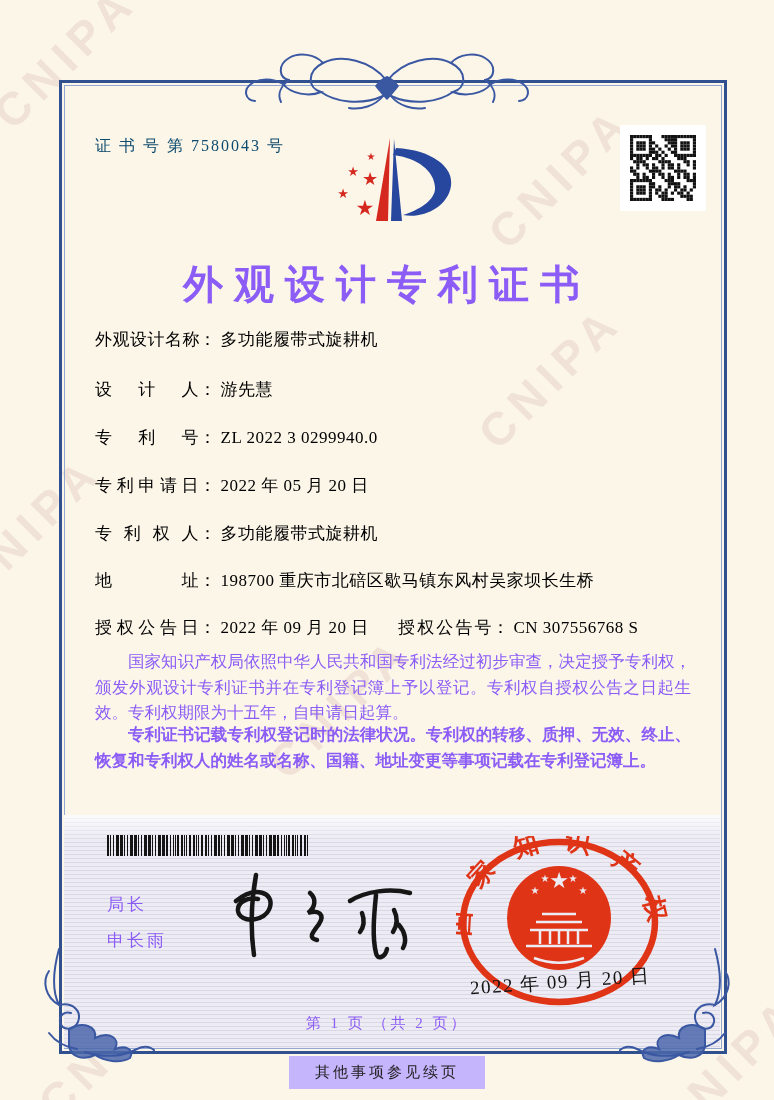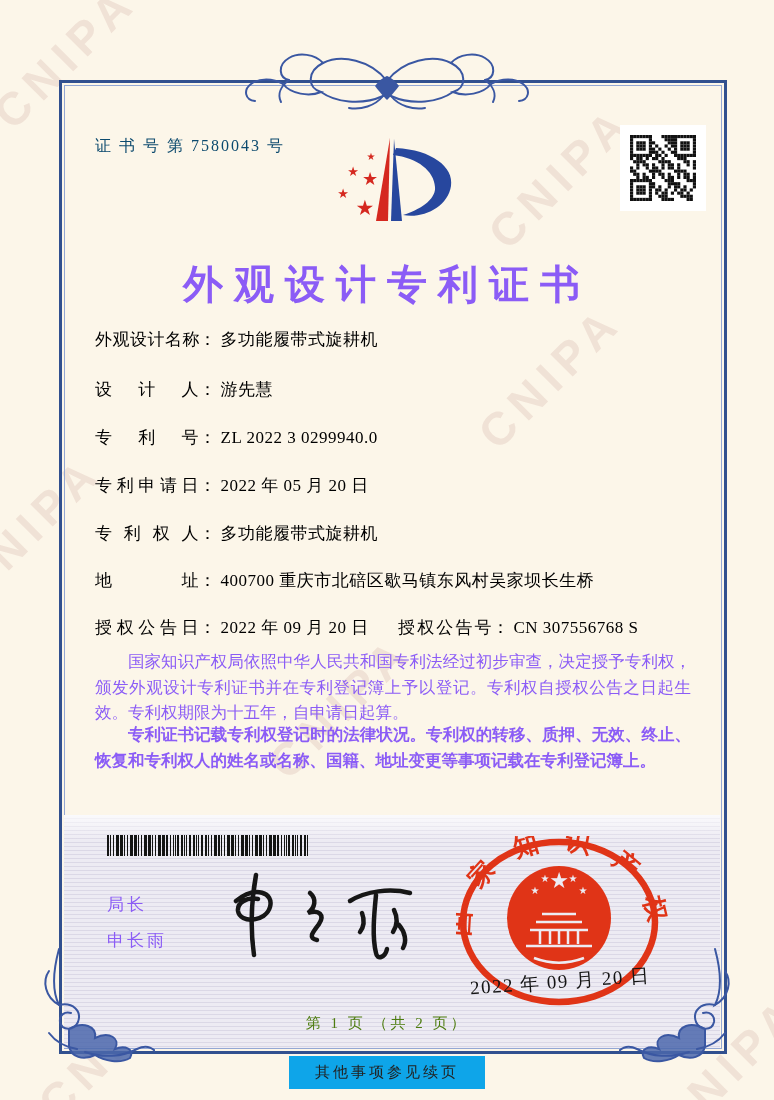--- a/index.html
+++ b/index.html
@@ -28,23 +28,23 @@
   
   .para{position:absolute;left:95px;width:596px;font-size:16.5px;line-height:25.5px;
         text-align:justify;text-indent:2em;color:#8b5cf6;}
   
   .waves{position:absolute;left:64px;top:815px;width:656px;height:233px;
          background:
            linear-gradient(180deg,rgba(255,255,255,.75),rgba(255,255,255,0) 26px),
            repeating-linear-gradient(180deg,#edebf3 0 3px,#dbd8e6 3px 4px);}
   .officer{position:absolute;left:107px;font-size:17px;letter-spacing:3px;color:#8b5cf6;}
   .pageinfo{position:absolute;left:0;right:0;top:1014px;text-align:center;
-            font-size:15px;letter-spacing:3px;color:#4d7c0f;}
+            font-size:15px;letter-spacing:3px;color:#8b5cf6;}
   .notewrap{position:absolute;left:0;right:0;top:1056px;text-align:center;}
-  .note{display:inline-block;background:#0ea5e9;padding:7px 26px;font-size:15px;
+  .note{display:inline-block;background:#c4b5fd;padding:7px 26px;font-size:15px;
         letter-spacing:3px;color:#222;}
 </style>
 </head>
 <body>
 
 <div class="wm" style="left:-25px;top:30px;">CNIPA</div>
 <div class="wm" style="left:470px;top:150px;">CNIPA</div>
 <div class="wm" style="left:460px;top:350px;">CNIPA</div>
 <div class="wm" style="left:-60px;top:500px;">CNIPA</div>
 <div class="wm" style="left:250px;top:680px;">CNIPA</div>
@@ -363,21 +363,21 @@
 <div class="row" style="left:95px;top:426px;">
   <span class="flabel">专利号</span><span>：</span><span class="fval">ZL 2022 3 0299940.0</span>
 </div>
 <div class="row" style="left:95px;top:474px;">
   <span class="flabel">专利申请日</span><span>：</span><span class="fval">2022 年 05 月 20 日</span>
 </div>
 <div class="row" style="left:95px;top:522px;">
   <span class="flabel">专利权人</span><span>：</span><span class="fval">多功能履带式旋耕机</span>
 </div>
 <div class="row" style="left:95px;top:569px;">
-  <span class="flabel">地址</span><span>：</span><span class="fval">400700  重庆市北碚区歇马镇东风村吴家坝长生桥</span>
+  <span class="flabel">地址</span><span>：</span><span class="fval">198700  重庆市北碚区歇马镇东风村吴家坝长生桥</span>
 </div>
 <div class="row" style="left:95px;top:616px;">
   <span class="flabel">授权公告日</span><span>：</span><span class="fval">2022 年 09 月 20 日</span>
 </div>
 <div class="row" style="left:398px;top:616px;">
   <span class="flabel2">授权公告号</span><span>：</span><span class="fval">CN 307556768 S</span>
 </div>
 
 <div class="para" style="top:649px;">国家知识产权局依照中华人民共和国专利法经过初步审查，决定授予专利权，颁发外观设计专利证书并在专利登记簿上予以登记。专利权自授权公告之日起生效。专利权期限为十五年，自申请日起算。</div>
 <div class="para" style="top:722px;font-weight:bold;">专利证书记载专利权登记时的法律状况。专利权的转移、质押、无效、终止、恢复和专利权人的姓名或名称、国籍、地址变更等事项记载在专利登记簿上。</div>

